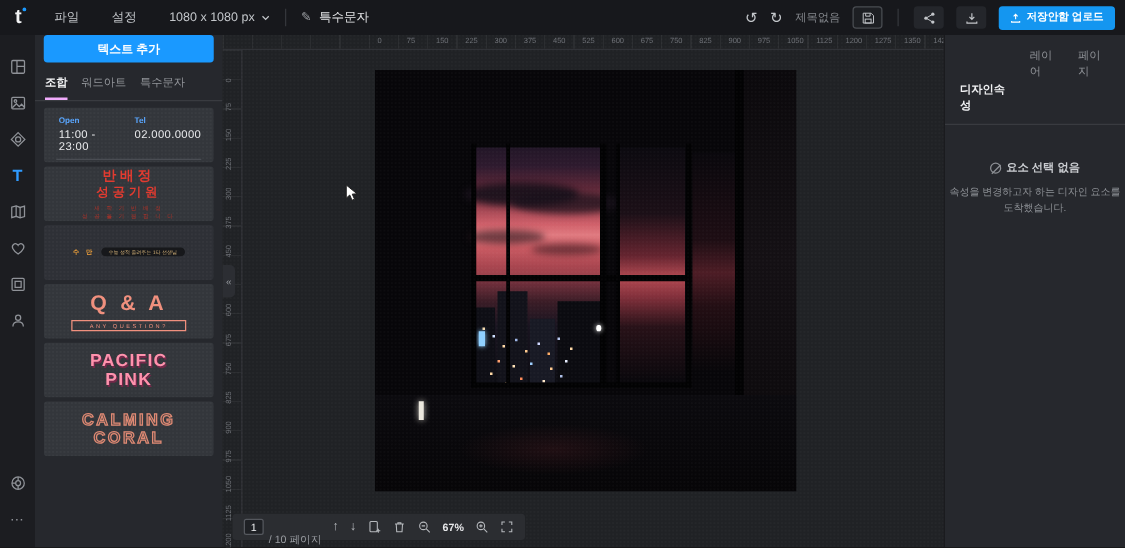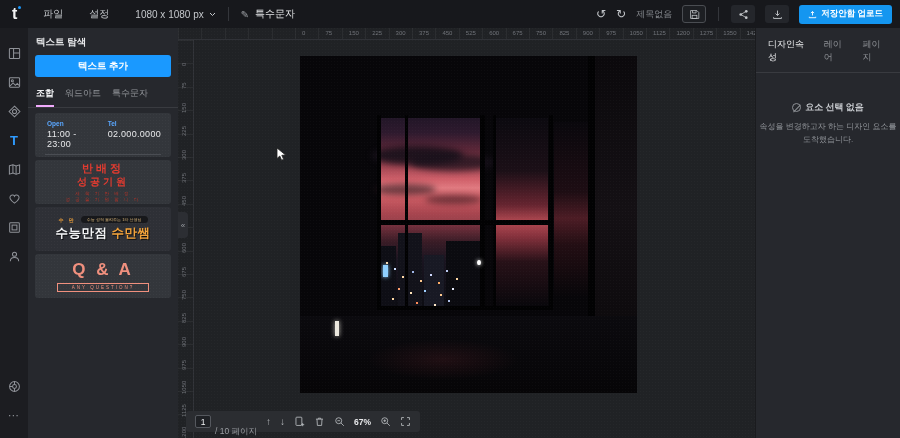--- a/index.html
+++ b/index.html
@@ -148,24 +148,24 @@
     color:#f0f1f3; font-size:8.5px; display:flex; align-items:center; justify-content:center; }
   .page-total { color:#9a9da2; font-size:8.5px;margin-top:20px; }
   .ft-icon { color:#b6b9bd; font-size:10px; cursor:pointer; line-height:1; display:flex; align-items:center; }
   .zoom-pct { color:#e8e9eb; font-size:8.5px; font-weight:bold; cursor:pointer; }
 
   
   .right-panel { position:absolute; left:755px; top:28px; width:145px; height:410px; background:#26282d;
     border-left:1px solid #1a1b1e; z-index:19; }
   .rp-tabs { display:flex; gap:13px; padding:10px 12px 8px 12px; border-bottom:1px solid #393b40; }
   .rp-tab { color:#8e9196; font-size:9px; cursor:pointer; }
-  .rp-tab.active { color:#f0f1f3; font-weight:normal; }
+  .rp-tab.active { color:#f0f1f3; font-weight:bold;margin-top:27px; }
   .rp-empty { margin-top:28px; text-align:center; }
   .rp-empty-title { display:flex; align-items:center; justify-content:center; gap:4px;
-    color:#c9ccd0; font-size:9px; font-weight:bold;font-family:Liberation Serif, serif; }
+    color:#c9ccd0; font-size:9px; font-weight:bold; }
   .slash-circle { width:9px; height:9px; border:1px solid #8e9196; border-radius:50%; position:relative; display:inline-block; }
   .slash-circle::after { content:""; position:absolute; left:-1px; top:3.5px; width:10px; height:1px;
     background:#8e9196; transform:rotate(-45deg); }
   .rp-empty-desc { color:#8e9196; font-size:8px; line-height:1.6; margin-top:7px; }
 </style>
 </head>
 <body>
 
 <div class="app">
 
@@ -273,21 +273,20 @@
           <circle cx="7" cy="7" r="2.1"></circle>
           <path d="M7 1.7 v3.2 M7 9.1 v3.2 M1.7 7 h3.2"></path>
         </svg>
     </div>
     <div class="rail-icon" style="margin-bottom:8px;">
       <span class="rail-dots">⋯</span>
     </div>
   </div>
 
   <div class="left-panel">
-    <div class="lp-title">텍스트 탐색</div>
     <div class="add-text-btn">텍스트 추가</div>
     <div class="lp-tabs">
       <div class="lp-tab active">조합</div>
       <div class="lp-tab">워드아트</div>
       <div class="lp-tab">특수문자</div>
     </div>
     <div class="cards">
 
       <div class="card">
         <div class="oh-cols">
@@ -312,36 +311,44 @@
           <div class="red-tiny" style="margin-top:1px;">성 공 을 기 원 합 니 다</div>
         </div>
       </div>
 
       <div class="card c-dark">
         <div class="center-col">
           <div class="sn-toprow">
             <span class="sn-deco">수 만</span>
             <span class="sn-badge">수능 성적 올려주는 1타 선생님</span>
           </div>
-          <div class="sn-main">
-            <span class="sn-white">수능만점</span>
-            <span class="sn-gold">수만쌤</span>
-          </div>
         </div>
       </div>
 
 
       <div class="card">
         <div class="center-col">
           <div class="qa-title">Q &amp; A</div>
           <div class="qa-box">ANY QUESTION?</div>
         </div>
       </div>
 
-
+      <div class="card">
+        <div class="center-col">
+          <div class="pp-line">PACIFIC</div>
+          <div class="pp-line">PINK</div>
+        </div>
+      </div>
+
+      <div class="card">
+        <div class="center-col">
+          <div class="cc-line">CALMING</div>
+          <div class="cc-line">CORAL</div>
+        </div>
+      </div>
 
     </div>
   </div>
 
   <div class="canvas-area">
     <div class="ruler-h">
         <span class="rl" style="left: 122px;">0</span>
         <span class="rl" style="left: 145.4px;">75</span>
         <span class="rl" style="left: 168.8px;">150</span>
         <span class="rl" style="left: 192.2px;">225</span>

